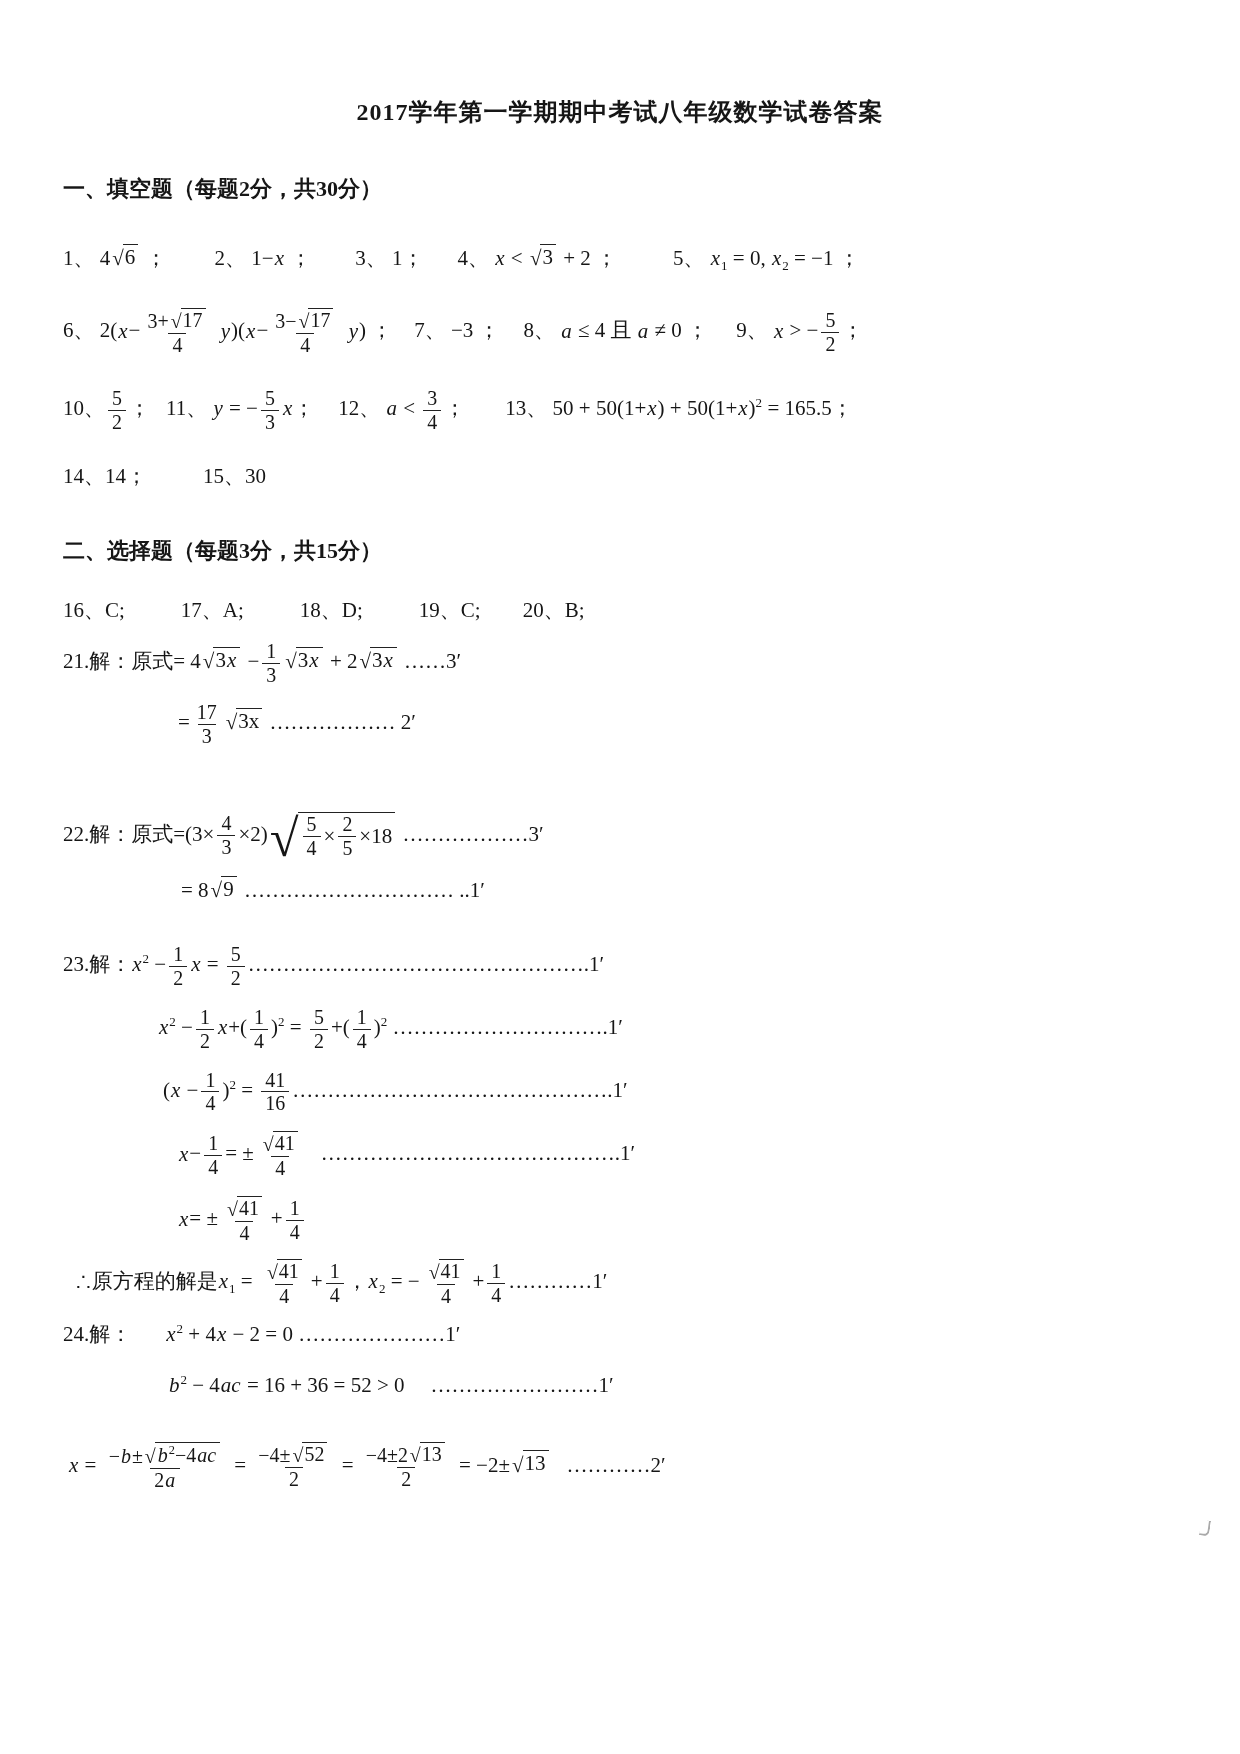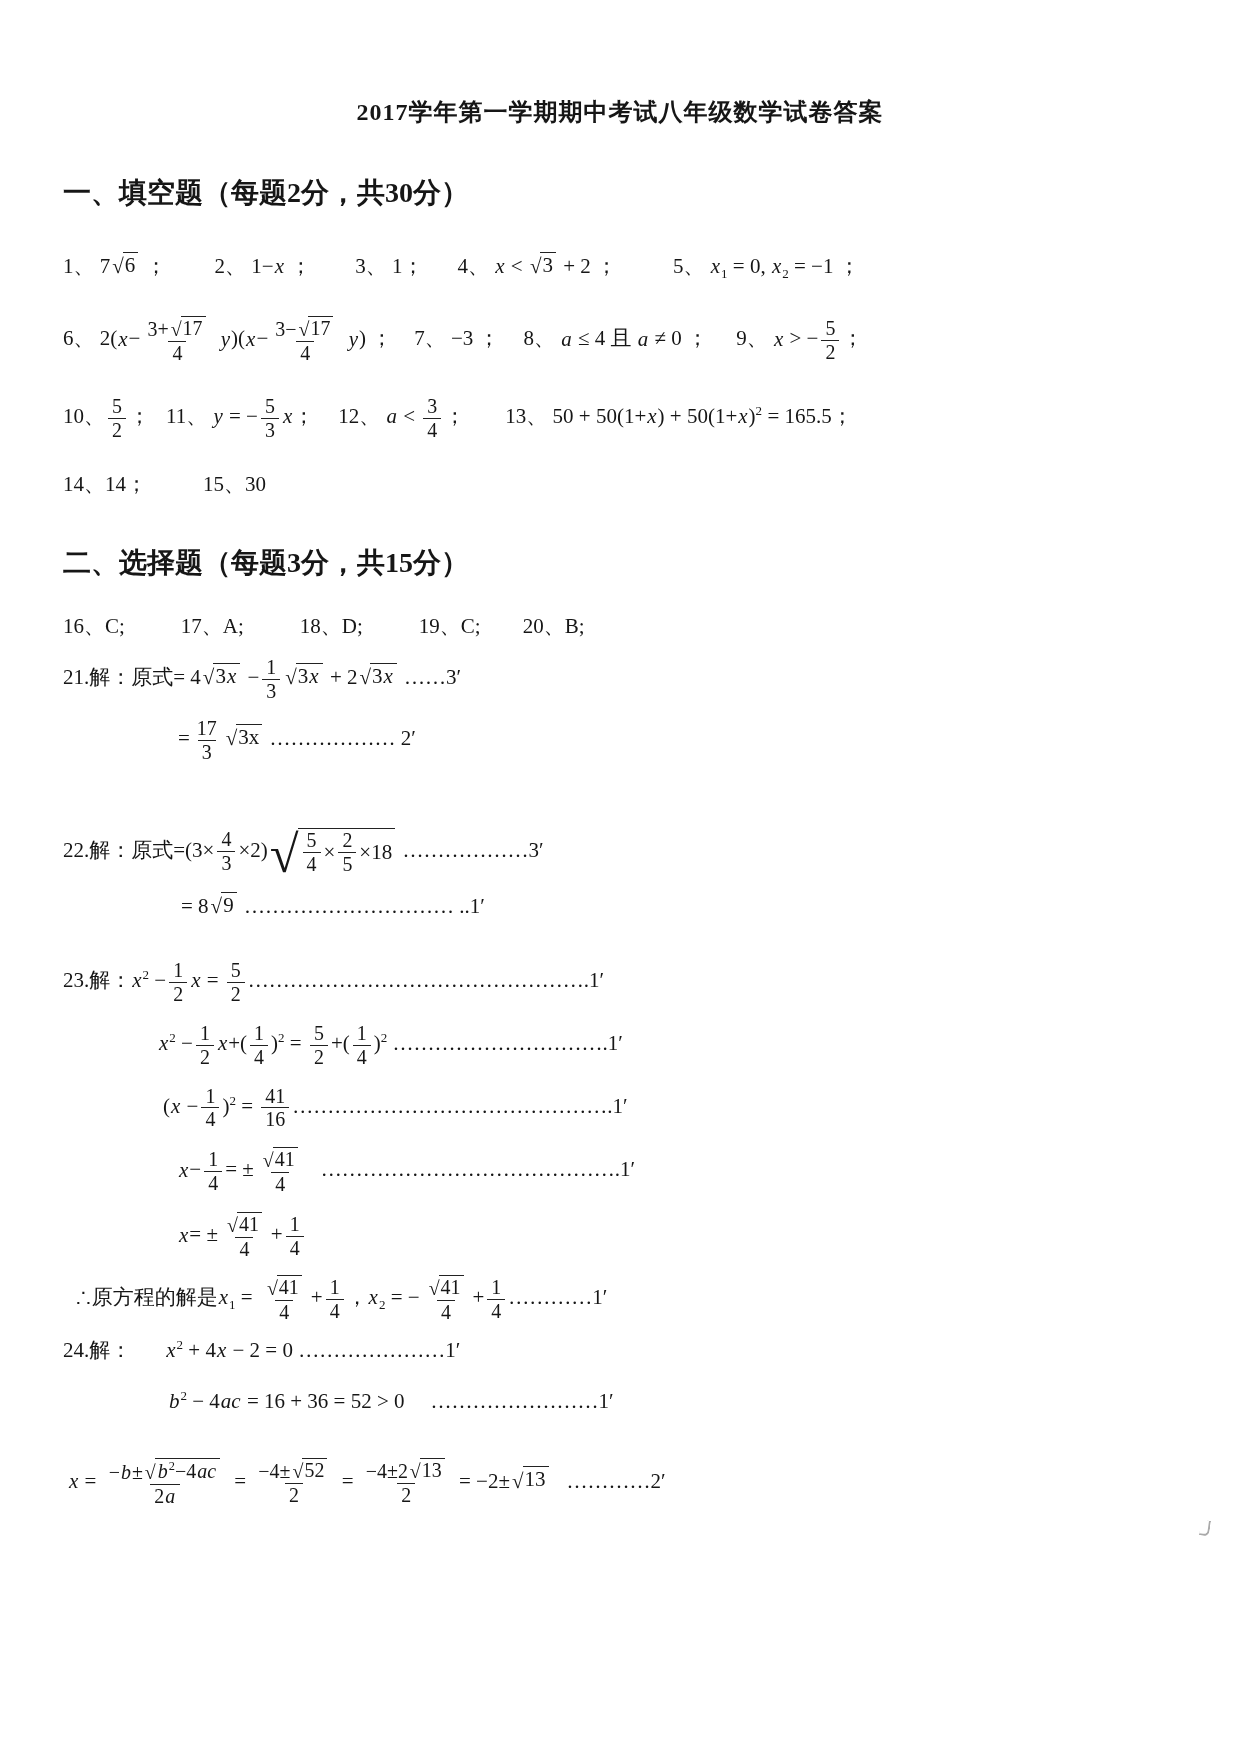--- a/index.html
+++ b/index.html
@@ -6,21 +6,21 @@
   body{
     width:1240px;min-height:1754px;background:#ffffff;color:#161616;
     font-family:"Liberation Serif","DejaVu Serif",serif;
   }
   .page{position:relative;width:1240px;min-height:1754px;overflow:hidden;background:#fff;}
   .title{
     font-size:24px;font-weight:bold;text-align:center;
     margin:96px 0 0 0;letter-spacing:1px;
   }
   .content{margin:0 40px 0 63px;font-size:21px;}
-  .heading{font-weight:bold;font-size:28px;margin-top:46px;white-space:nowrap;}
+  .heading{font-weight:bold;font-size:22px;margin-top:46px;white-space:nowrap;}
   .line{margin-top:26px;white-space:nowrap;}
   .sp{display:inline-block;height:1px;}
   .vi{font-style:italic;padding:0 1px;}
   .bd{font-weight:normal;text-align:right;}
   sup,sub{font-size:0.62em;}
   .frac{
     display:inline-flex;flex-direction:column;align-items:center;
     vertical-align:middle;margin:0 3px;line-height:1.15;font-size:0.95em;
   }
   .frac>.num{padding:0 4px;}
@@ -38,21 +38,21 @@
   }
 </style>
 </head>
 <body>
 
 <div class="page">
   <h1 class="title">2017学年第一学期期中考试八年级数学试卷答案</h1>
   <div class="content">
       <section class="section-block">
         <div class="heading">一、填空题（每题2分，共30分）</div>
-        <div class="line" style="margin-top: 40px;"><span class="t">1、 7</span><span class="sqrt">
+        <div class="line" style="margin-top: 40px;"><span class="t">1、 4</span><span class="sqrt">
             <span class="rsign">√</span>
             <span class="rbar"><span class="t">6</span></span>
           </span><span class="t"> ；</span><span class="sp" style="width: 48px;"></span><span class="t">2、 1−</span><span class="vi">x</span><span class="t"> ；</span><span class="sp" style="width: 44px;"></span><span class="t">3、 1；</span><span class="sp" style="width: 34px;"></span><span class="t">4、 </span><span class="vi">x</span><span class="t"> &lt; </span><span class="sqrt">
             <span class="rsign">√</span>
             <span class="rbar"><span class="t">3</span></span>
           </span><span class="t"> + 2 ；</span><span class="sp" style="width: 56px;"></span><span class="t">5、 </span><span class="vi">x</span><sub>1</sub><span class="t"> = 0, </span><span class="vi">x</span><sub>2</sub><span class="t"> = −1 ；</span></div>
         <div class="line" style="margin-top: 34px;"><span class="t">6、 2(</span><span class="vi">x</span><span class="t">−</span><span class="frac">
             <span class="num"><span class="t">3+</span><span class="sqrt">
                 <span class="rsign">√</span>
                 <span class="rbar"><span class="t">17</span></span>

